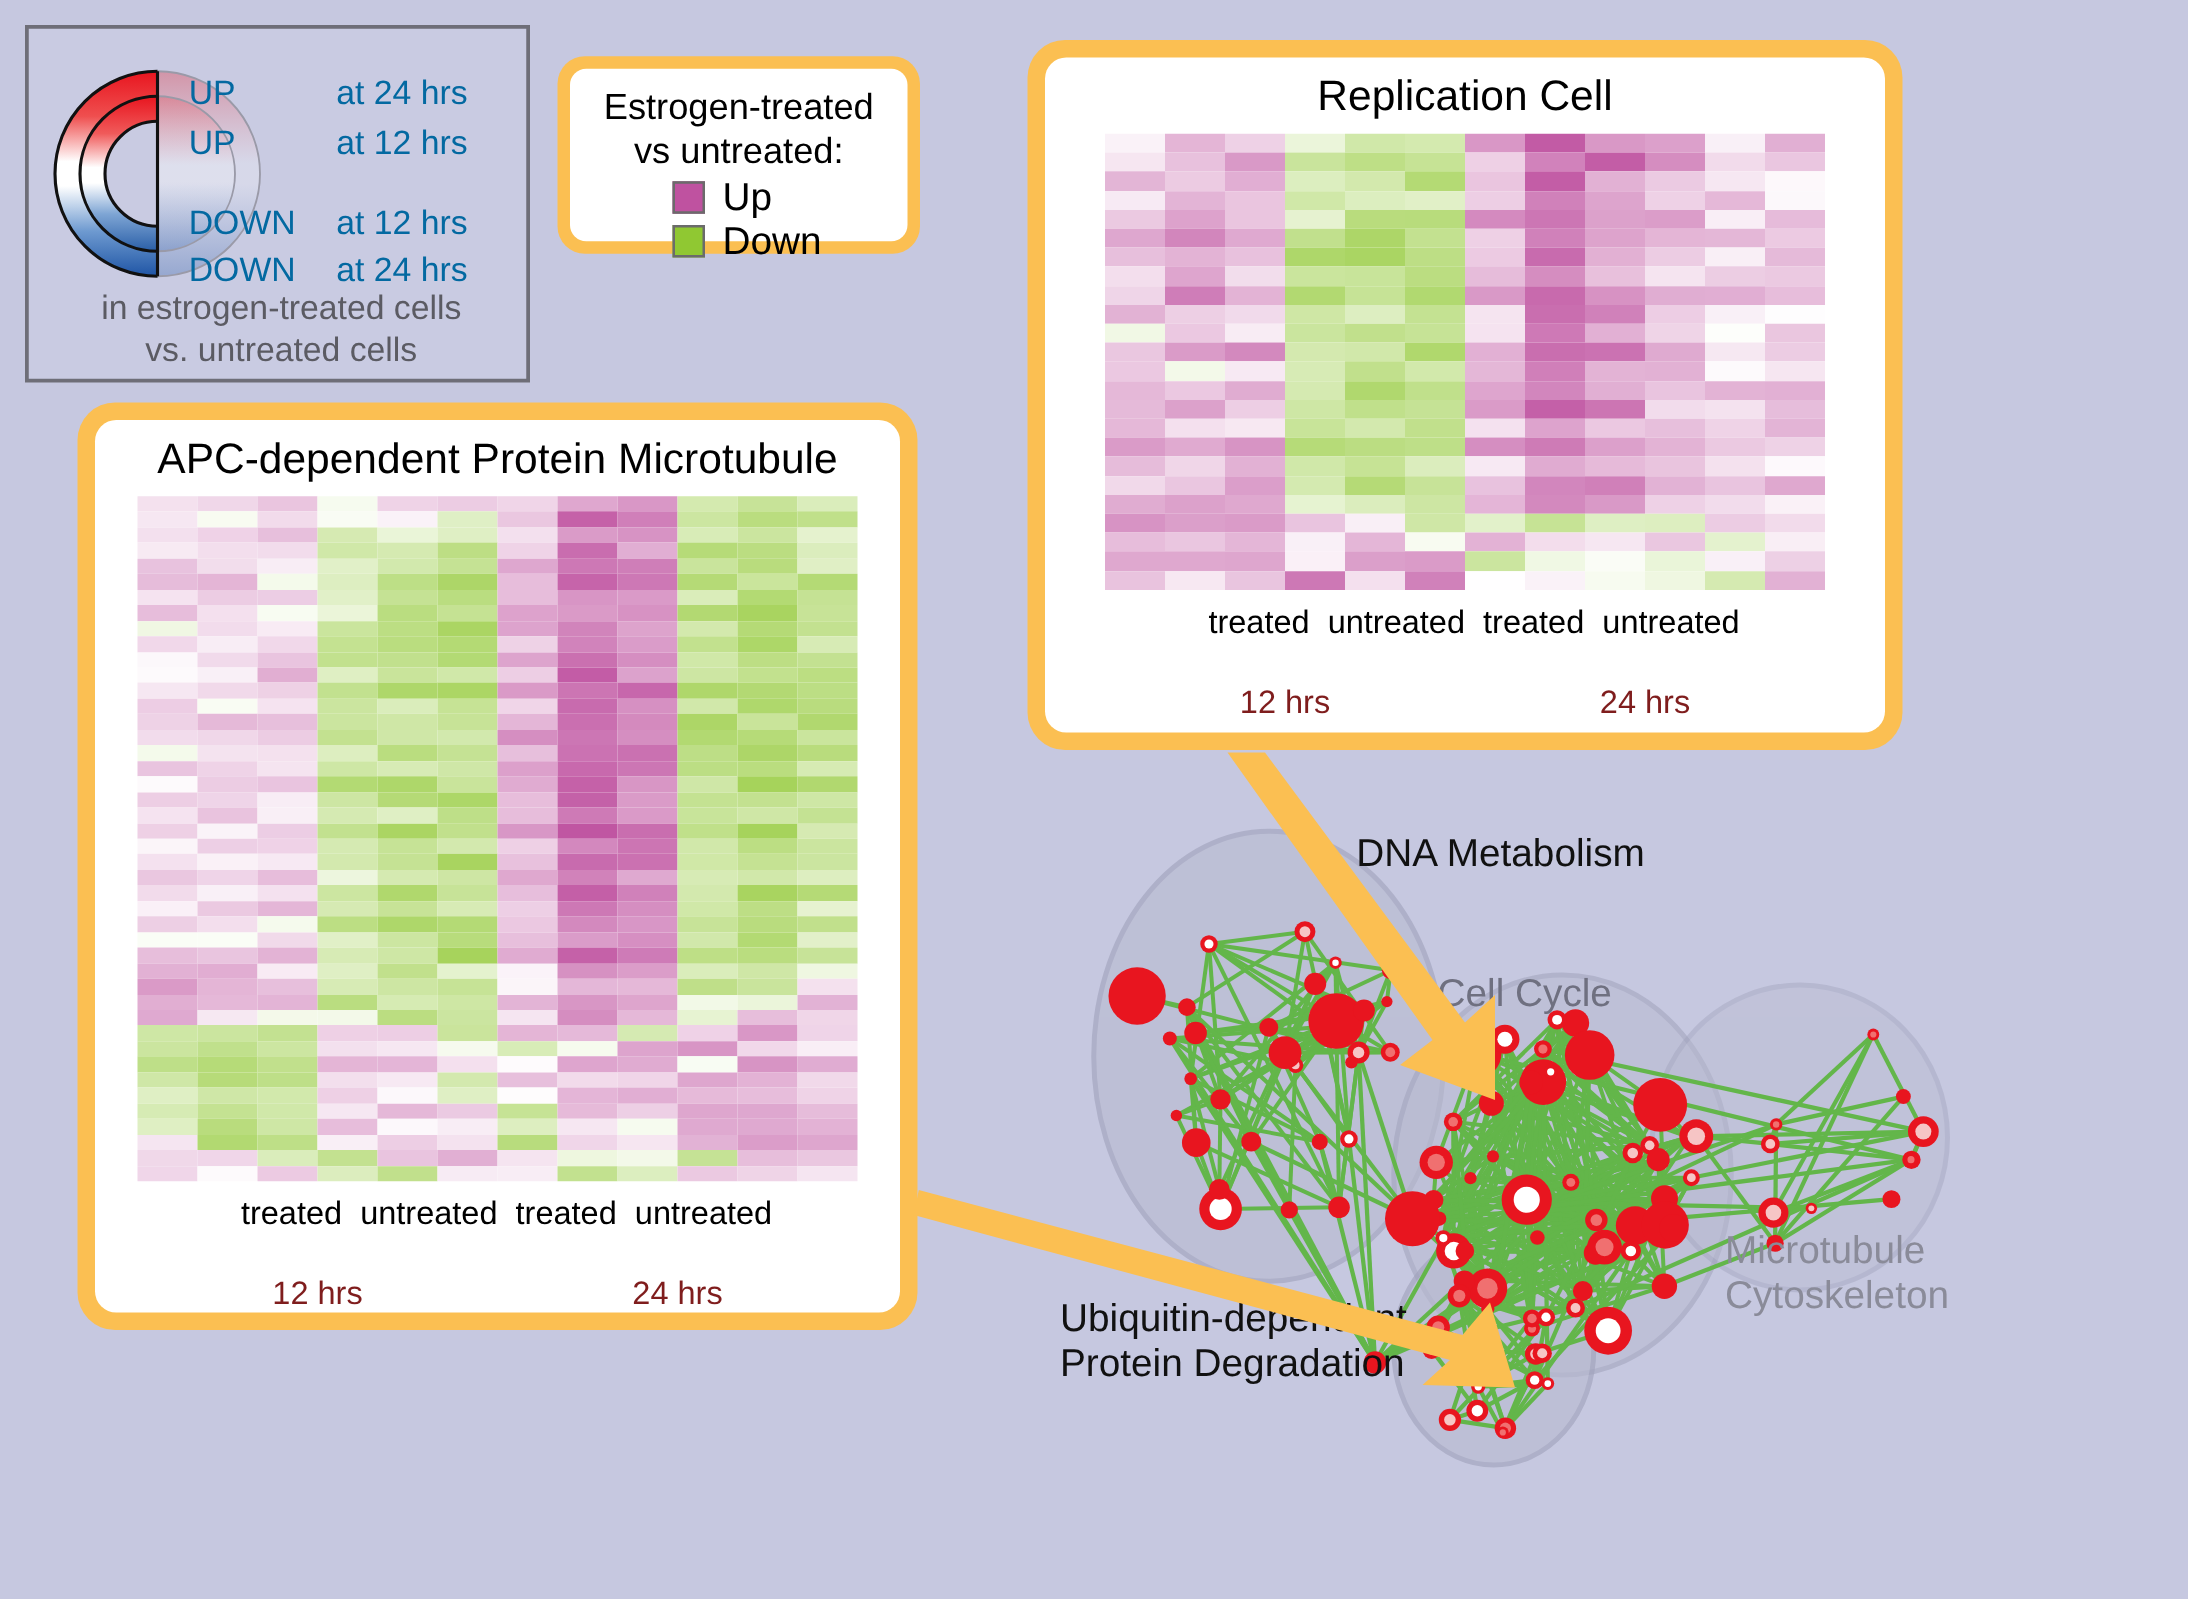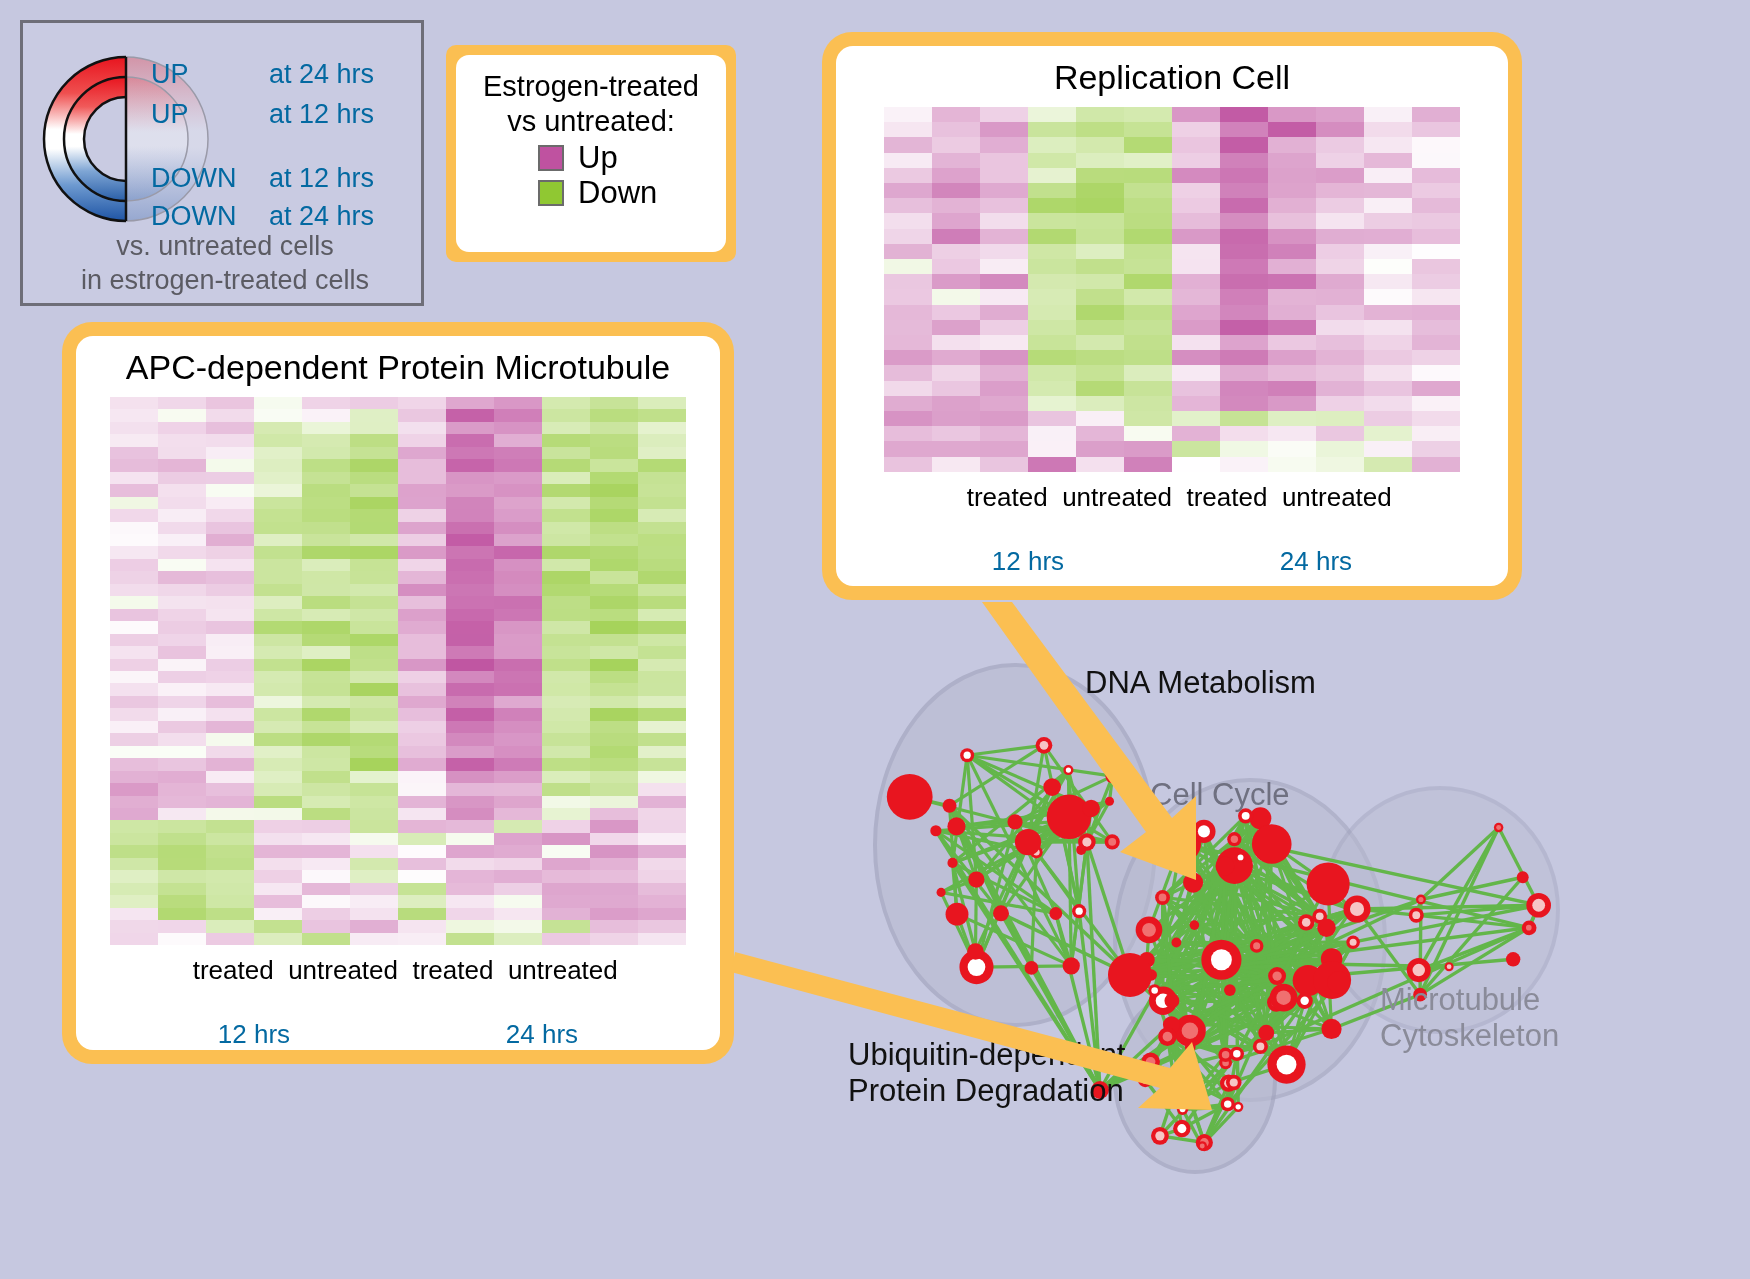--- a/index.html
+++ b/index.html
@@ -21,22 +21,22 @@
   #key-caption{
     position:absolute;left:0;top:206px;width:404px;text-align:center;
     color:#5b5b63;font-size:27px;line-height:34px;
   }
   .key-row{position:absolute;color:#0369a1;font-size:27px;white-space:nowrap;}
   .key-row .lbl{display:inline-block;}
   .key-row .tm{display:inline-block;}
 
   
   #legend-box{
-    position:absolute;left:446px;top:45px;width:290px;height:217px;
-    background:#fbbf52;border-radius:10px;box-sizing:border-box;padding:10px;
+    position:absolute;left:446px;top:45px;width:290px;height:158px;
+    background:#fbbf52;border-radius:22px;box-sizing:border-box;padding:10px;
   }
   #legend-inner{
     width:100%;height:100%;background:#fff;border-radius:13px;box-sizing:border-box;
     padding:14px 10px 10px 10px;
   }
   #legend-title{font-size:29px;line-height:35px;text-align:center;color:#000;}
   .legend-item{display:flex;align-items:center;justify-content:flex-start;margin-left:72px;margin-top:2px;}
   .sw{width:26px;height:26px;border:2px solid #6b6b6b;box-sizing:border-box;margin-right:14px;}
   .legend-lbl{font-size:31px;color:#000;line-height:33px;}
 
@@ -52,21 +52,21 @@
   .heat{display:grid;}
   .heat div{width:100%;height:100%;}
 
   
   .axis-wrap{width:100%;display:flex;flex-direction:column;align-items:center;}
   .axis-labels{display:grid;grid-template-columns:repeat(4,1fr);}
   .axis-labels span{font-size:26px;text-align:center;color:#000;}
   .axis-bar{display:grid;grid-template-columns:repeat(4,1fr);height:14px;margin-top:3px;}
   .axis-bar2{display:grid;grid-template-columns:repeat(2,1fr);height:9px;margin-top:5px;}
   .axis-time{display:grid;grid-template-columns:repeat(2,1fr);margin-top:2px;}
-  .axis-time span{font-size:26px;text-align:center;color:#0369a1;}
+  .axis-time span{font-size:26px;text-align:center;color:#7f1d1d;}
 
   
   #network{position:absolute;left:800px;top:620px;width:950px;height:659px;}
   .cluster-label{position:absolute;font-size:31px;white-space:pre-line;}
 
   
   .arrow-svg{position:absolute;left:0;top:0;width:1750px;height:1279px;pointer-events:none;}
 </style>
 </head>
 <body>
@@ -135,22 +135,22 @@
       <span class="lbl" style="display:inline-block;width:118px;">UP</span><span class="tm">at 12 hrs</span>
     </div>
     <div class="key-row" style="left:128px;top:140px;">
       <span class="lbl" style="display:inline-block;width:118px;">DOWN</span><span class="tm">at 12 hrs</span>
     </div>
     <div class="key-row" style="left:128px;top:178px;">
       <span class="lbl" style="display:inline-block;width:118px;">DOWN</span><span class="tm">at 24 hrs</span>
     </div>
 
     <div id="key-caption">
+      <div>in estrogen-treated cells</div>
       <div>vs. untreated cells</div>
-      <div>in estrogen-treated cells</div>
     </div>
   </div>
 
   <div id="legend-box">
     <div id="legend-inner">
       <div id="legend-title">
         <div>Estrogen-treated</div>
         <div>vs untreated:</div>
       </div>
       <div class="legend-item">

